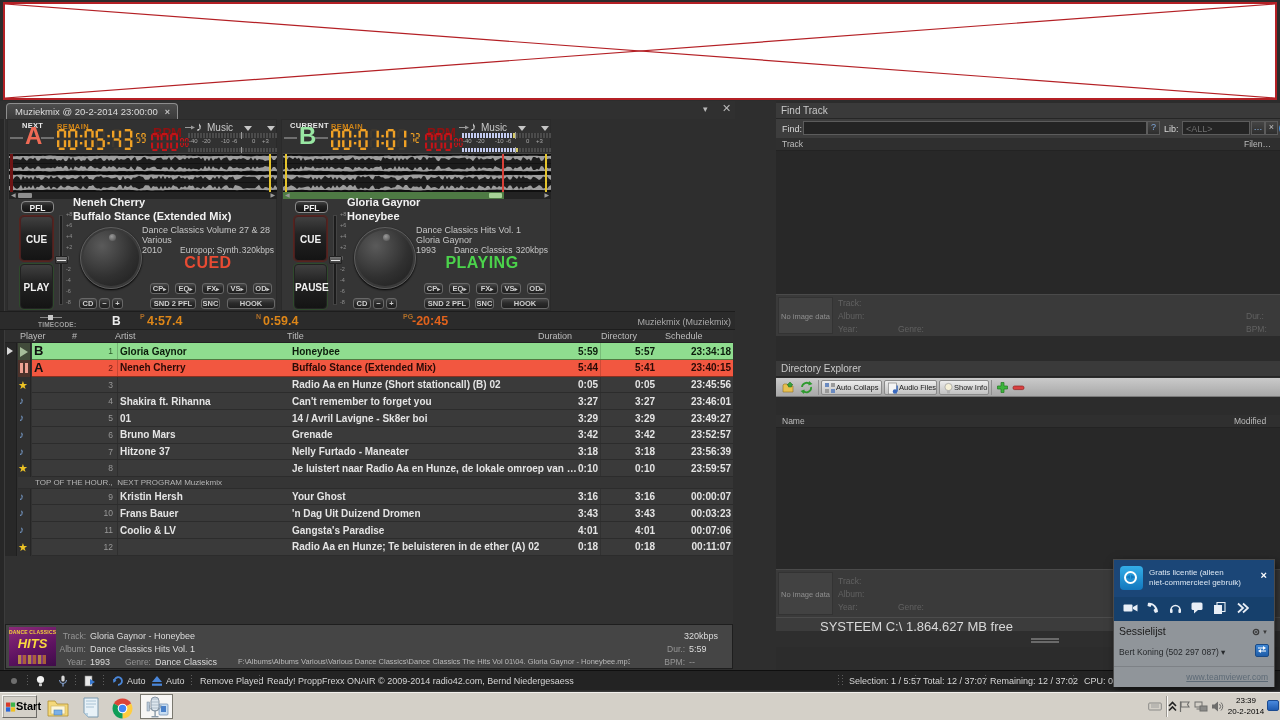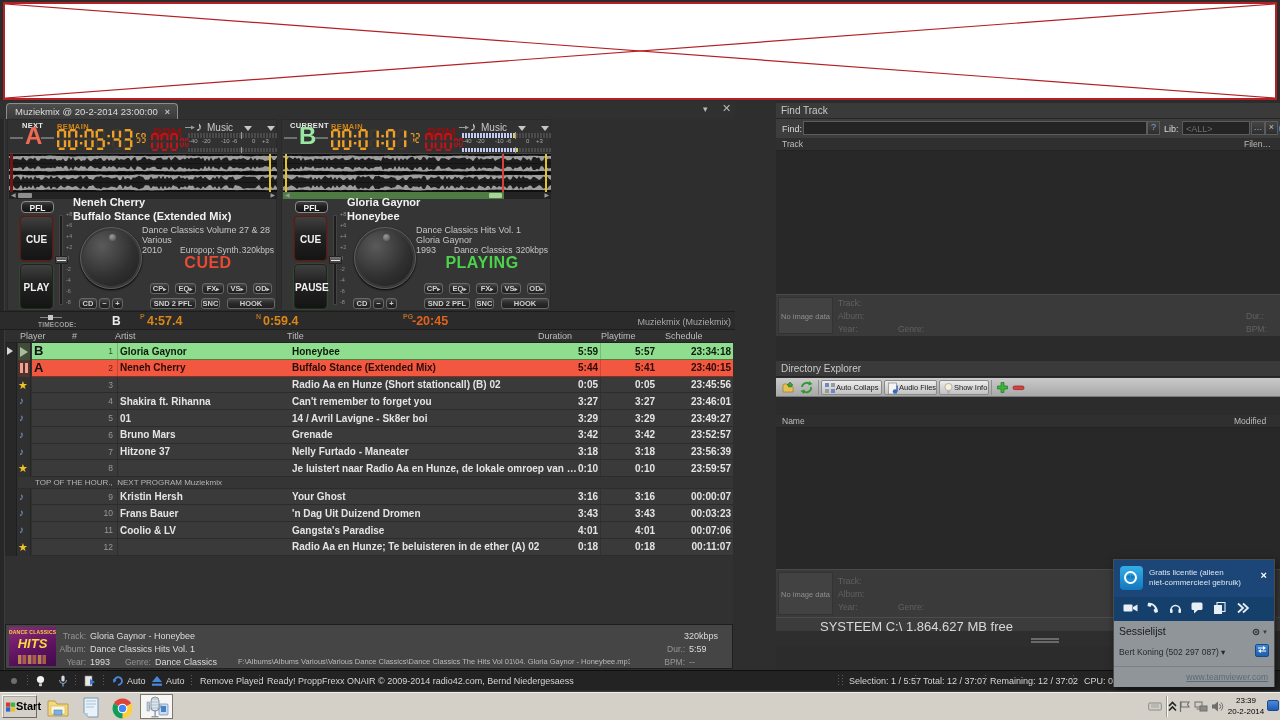--- a/index.html
+++ b/index.html
@@ -640,21 +640,21 @@
       <span class="tcval" style="left:412px; color:#e0621c;">-20:45</span>
       <span id="tc-right">Muziekmix (Muziekmix)</span>
     </div>
 
     <div id="plheader" class="abs">
       <span style="left:15px;">Player</span>
       <span style="left:67px;">#</span>
       <span style="left:110px;">Artist</span>
       <span style="left:282px;">Title</span>
       <span style="left:533px;">Duration</span>
-      <span style="left:596px;">Playtime</span>
+      <span style="left:596px;">Directory</span>
       <span style="left:660px;">Schedule</span>
     </div>
     <div id="plrows" class="abs">
         <div class="plrow playing">
     <div class="gutter">
             <div class="rowmarker"></div>
           </div>
     <div class="iconcell">
             <div class="icon-play"></div>
           </div>

